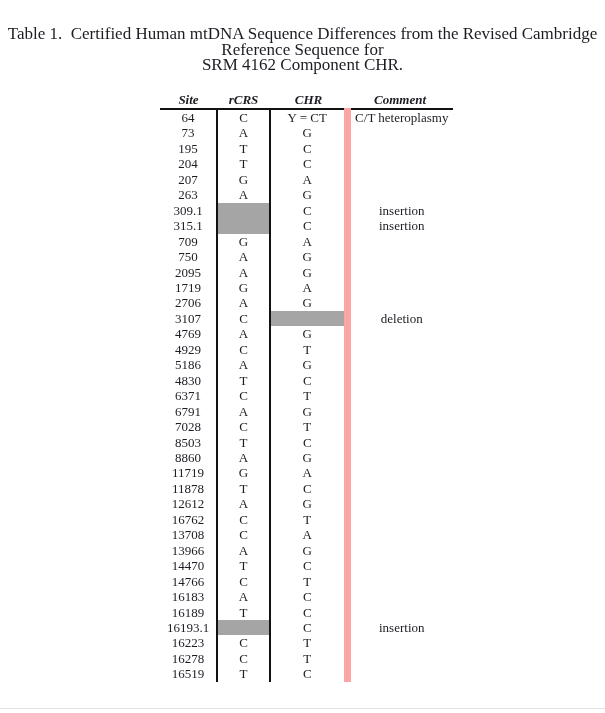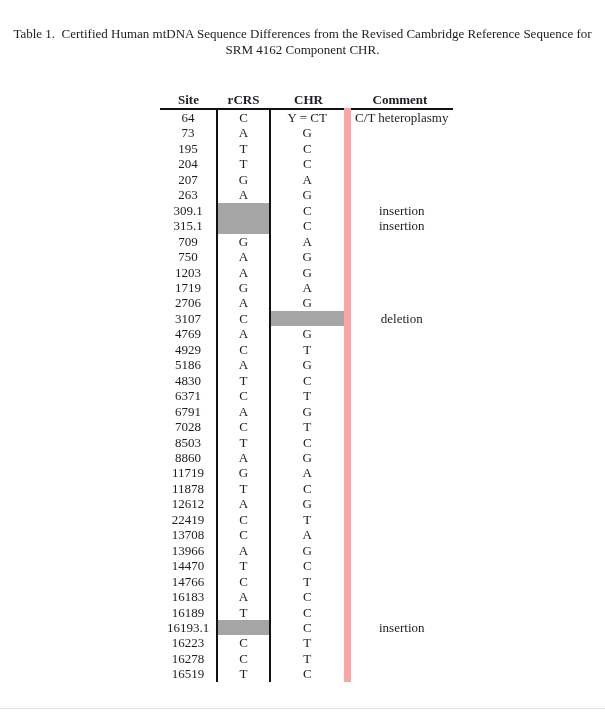--- a/index.html
+++ b/index.html
@@ -11,40 +11,41 @@
     font-family: "Liberation Serif", serif;
     color: #1c1c24;
     overflow: hidden;
   }
   .caption {
     position: absolute;
     top: 26px;
     left: 0;
     width: 605px;
     text-align: center;
-    font-size: 13px;
+    font-size: 17px;
     line-height: 15.5px;
   }
   table.mt-table {
     position: absolute;
     top: 91px;
     left: 160px;
     border-collapse: collapse;
     table-layout: fixed;
     font-size: 13px;
     color: #1c1c24;
   }
   table.mt-table th {
     font-weight: bold;
     text-align: center;
     padding: 0;
     height: 17px;
     line-height: 17px;
     border-bottom: 2.5px solid #121212;
     font-size: 13px;
+    font-style: italic;
   }
   table.mt-table td {
     padding: 0;
     height: 15.45px;
     line-height: 15.45px;
     text-align: center;
     font-size: 13px;
     overflow: hidden;
     white-space: nowrap;
   }
@@ -140,21 +141,21 @@
           <td class="col-chr">A</td>
           <td class="col-comment"></td>
         </tr>
         <tr>
           <td class="col-site">750</td>
           <td class="col-rcrs">A</td>
           <td class="col-chr">G</td>
           <td class="col-comment"></td>
         </tr>
         <tr>
-          <td class="col-site">1203</td>
+          <td class="col-site">2095</td>
           <td class="col-rcrs">A</td>
           <td class="col-chr">G</td>
           <td class="col-comment"></td>
         </tr>
         <tr>
           <td class="col-site">1719</td>
           <td class="col-rcrs">G</td>
           <td class="col-chr">A</td>
           <td class="col-comment"></td>
         </tr>
@@ -236,21 +237,21 @@
           <td class="col-chr">C</td>
           <td class="col-comment"></td>
         </tr>
         <tr>
           <td class="col-site">12612</td>
           <td class="col-rcrs">A</td>
           <td class="col-chr">G</td>
           <td class="col-comment"></td>
         </tr>
         <tr>
-          <td class="col-site">22419</td>
+          <td class="col-site">16762</td>
           <td class="col-rcrs">C</td>
           <td class="col-chr">T</td>
           <td class="col-comment"></td>
         </tr>
         <tr>
           <td class="col-site">13708</td>
           <td class="col-rcrs">C</td>
           <td class="col-chr">A</td>
           <td class="col-comment"></td>
         </tr>

